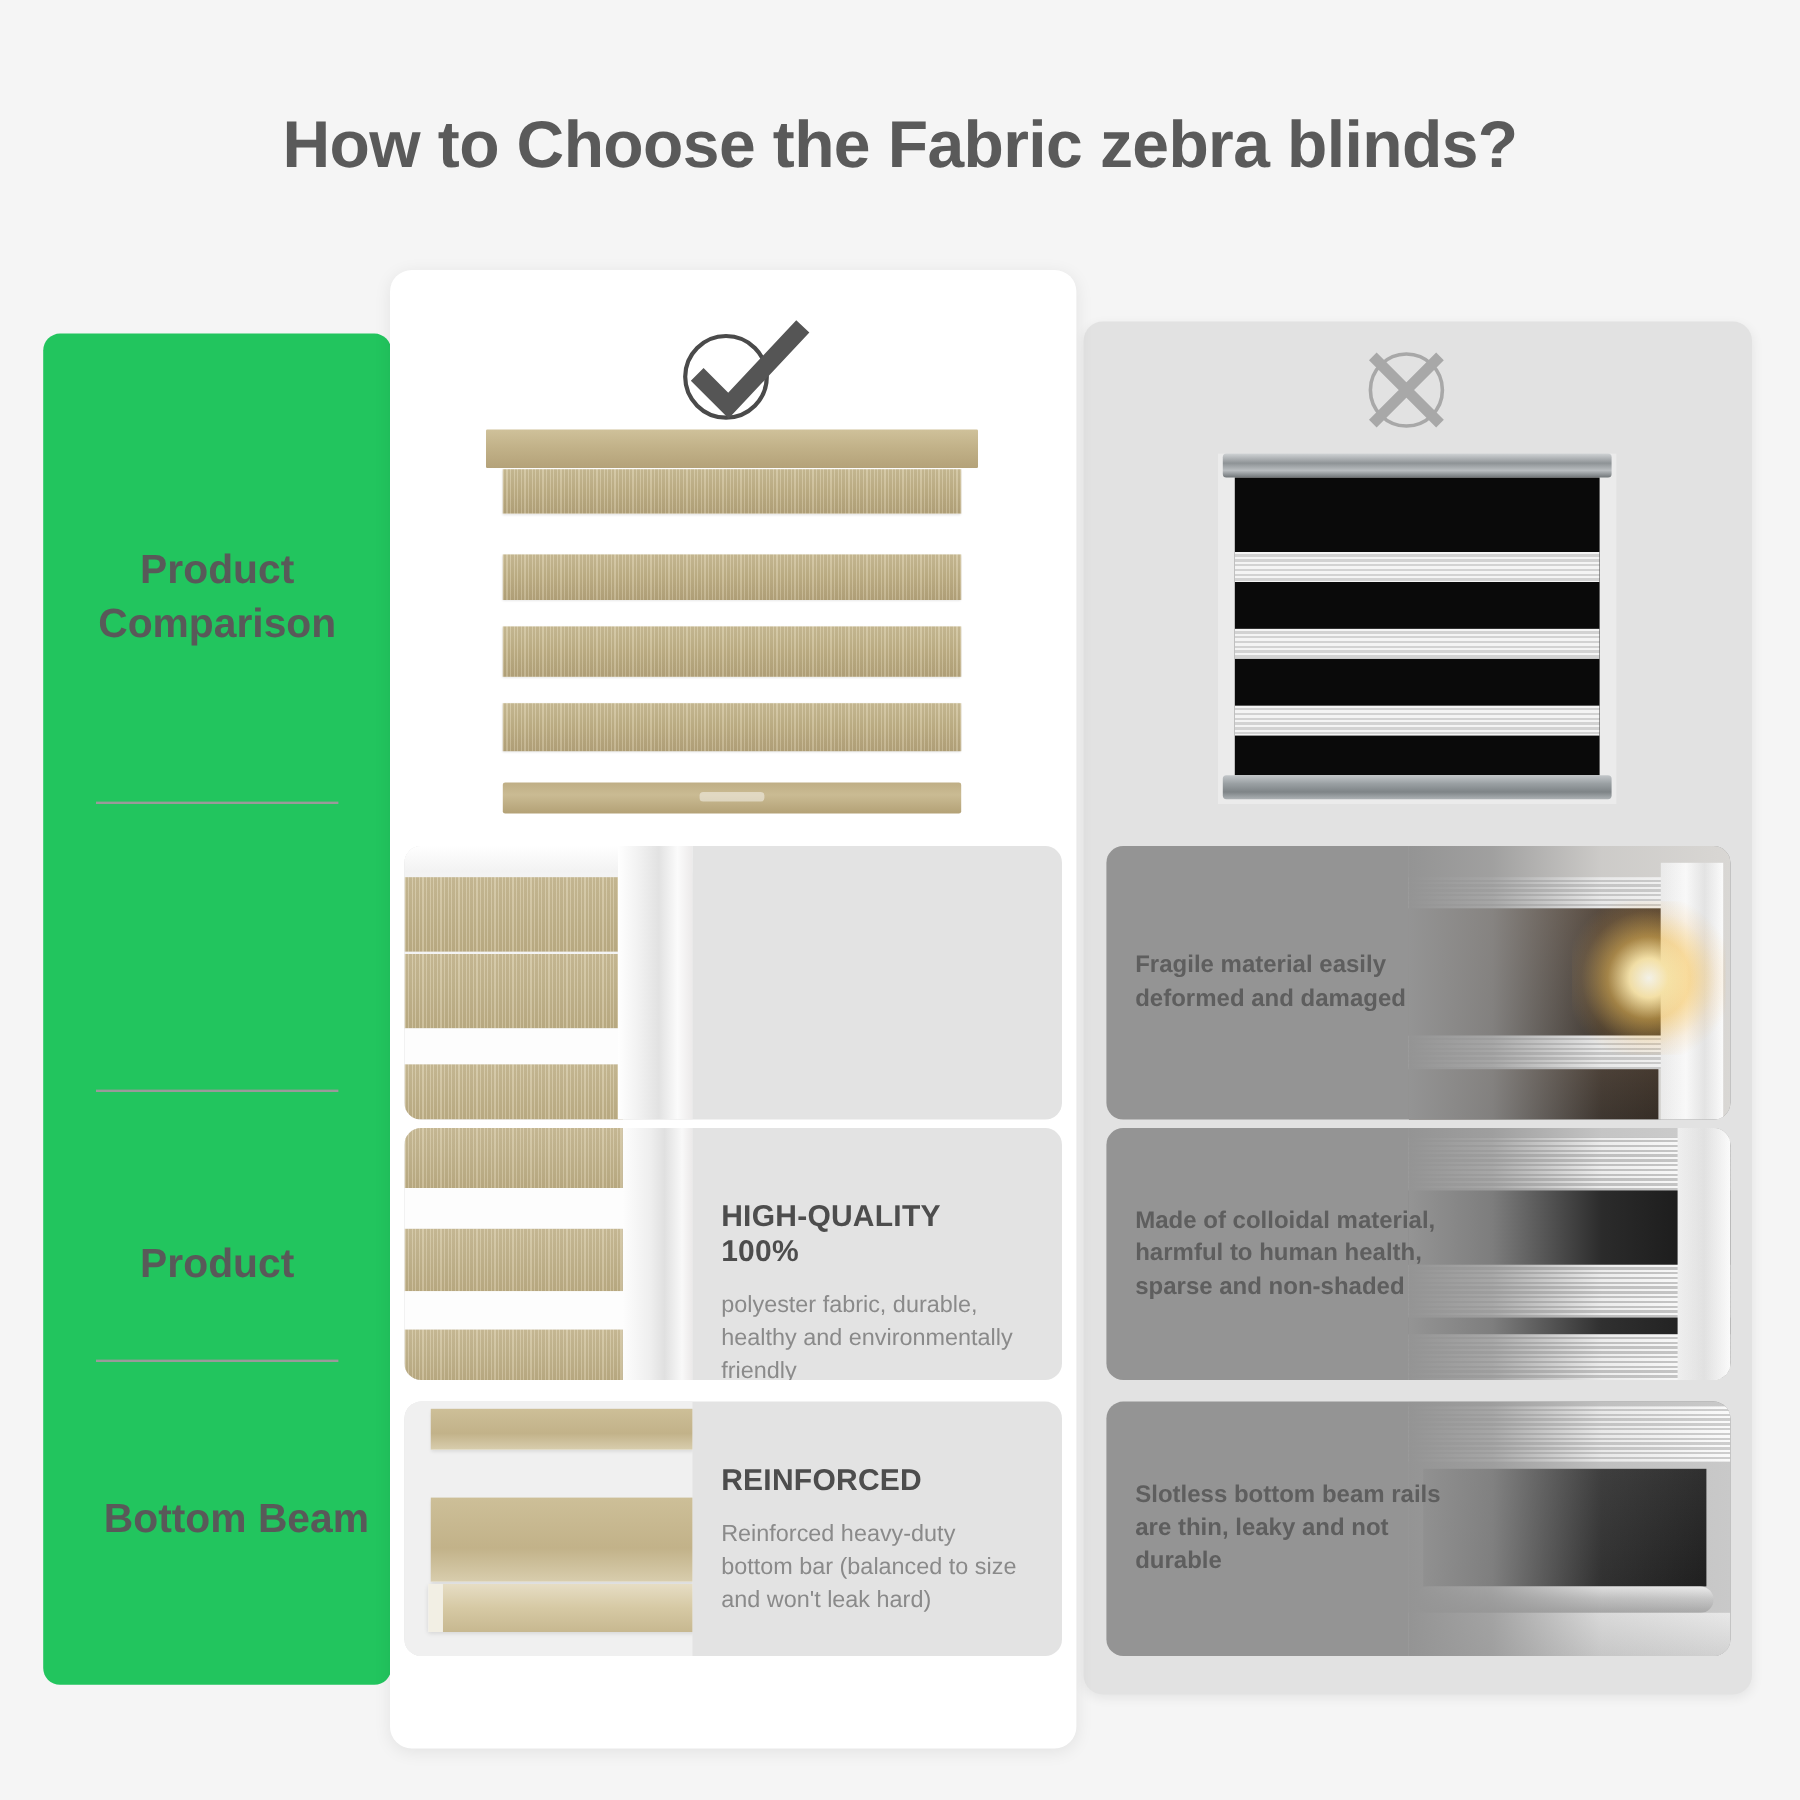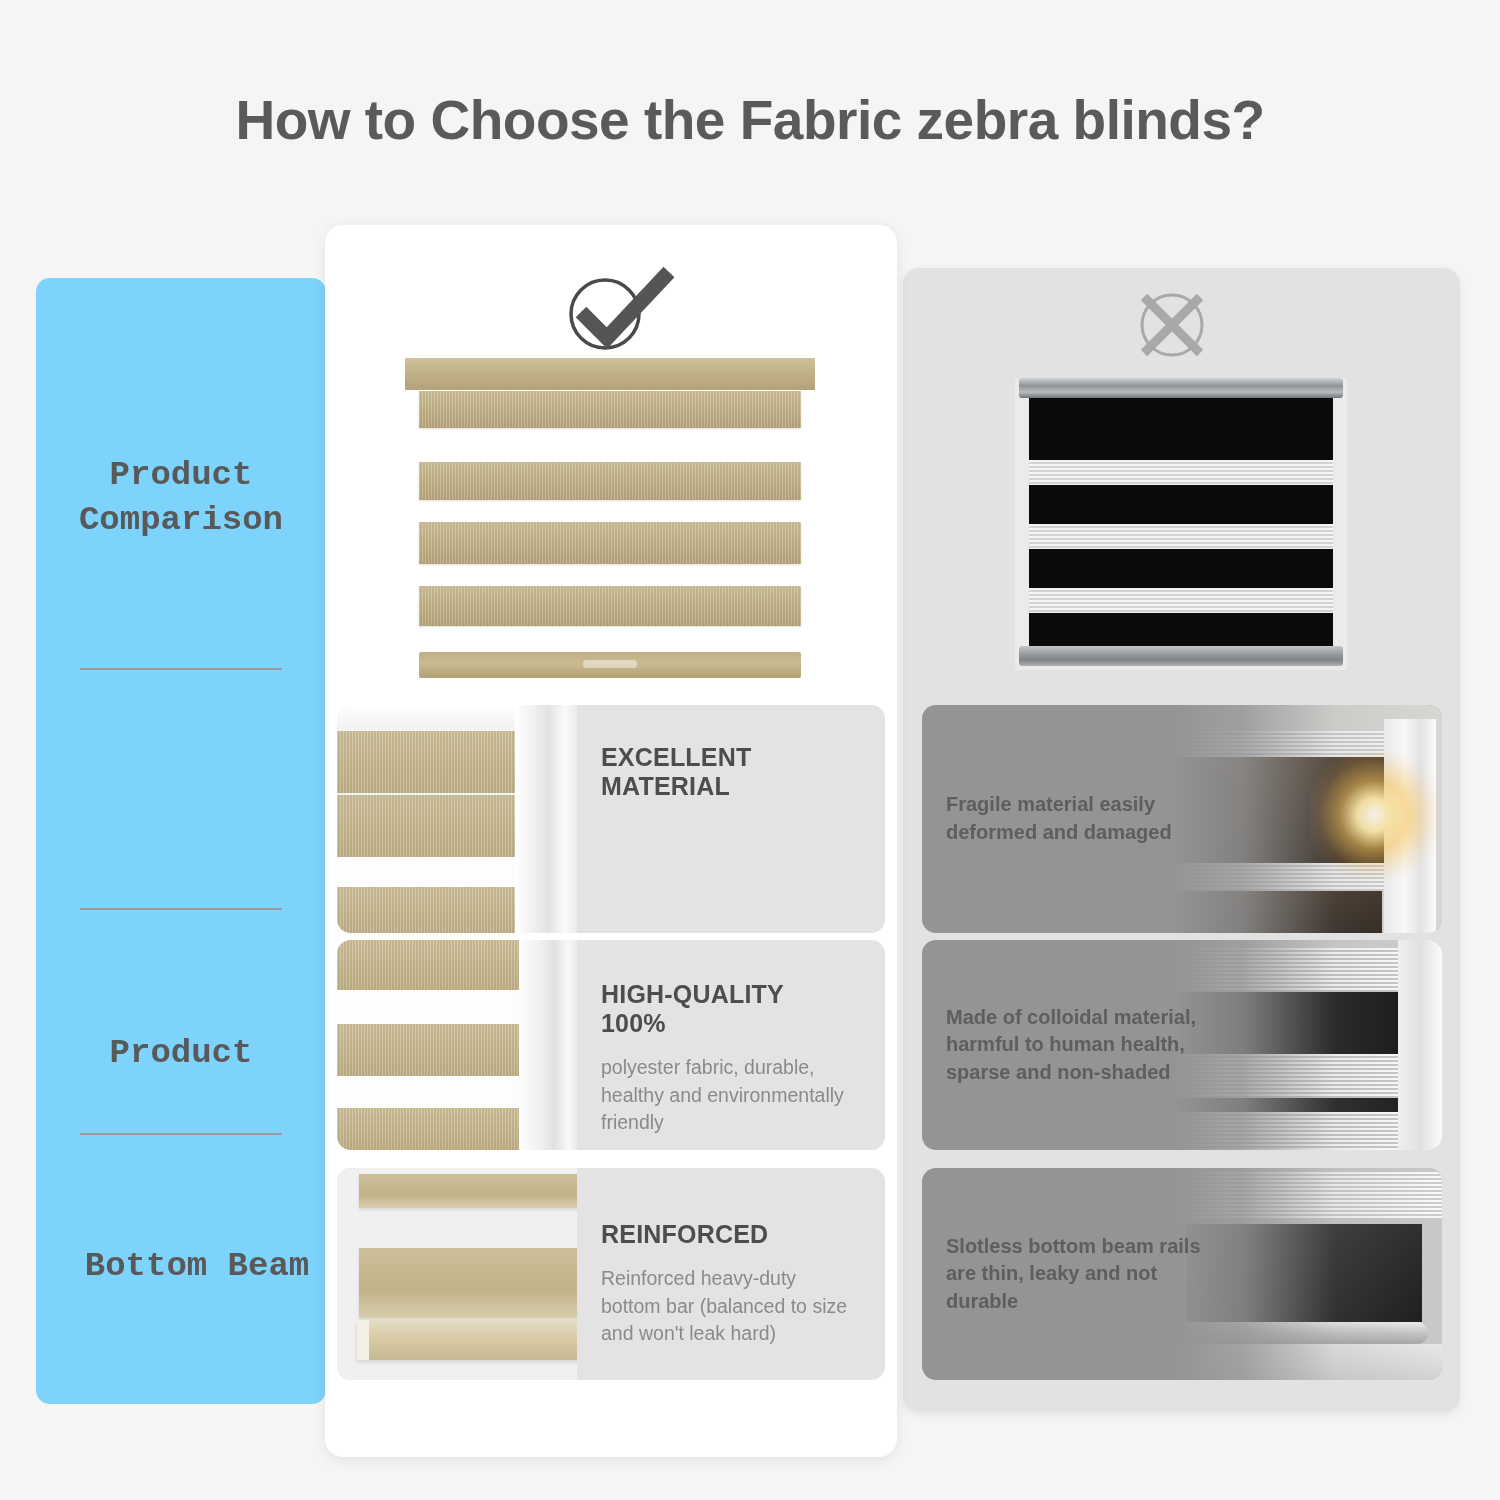--- a/index.html
+++ b/index.html
@@ -29,23 +29,22 @@
     font-weight: 700;
     letter-spacing: -0.5px;
     color: #5a5a5a;
   }
 
   
   .rail {
     position: absolute;
     left: 36px; top: 278px;
     width: 290px; height: 1126px;
-    background: #7dd3fc;
+    background: #22c55e;
     border-radius: 14px;
-    font-family: Liberation Mono, monospace;
   }
   .rail-row {
     position: absolute;
     left: 0; width: 290px;
     display: flex;
     align-items: center;
     justify-content: center;
     text-align: center;
     color: #595959;
     font-size: 34px;
@@ -204,21 +203,21 @@
     color: #4d4d4d;
     letter-spacing: 0.2px;
     margin-bottom: 16px;
   }
   .fg-desc {
     font-size: 19.5px;
     line-height: 1.42;
     color: #8a8a8a;
   }
   .fg3 .fg-text { padding-top: 52px; }
-  .fg2 .fg-text { padding-top: 40px; }
+  .fg2 .fg-text { padding-top: 60px; }
 
   
   .ph-a { position: absolute; inset: 0; background: #f3f3f3; }
   .ph-a .frame {
     position: absolute; right: 0; top: 0; width: 62px; height: 100%;
     background: linear-gradient(90deg,#ffffff 0%,#f0f0f0 30%,#e2e2e2 55%,#fbfbfb 80%,#eceaea 100%);
   }
   .ph-a .sill {
     position: absolute; left: 0; top: 0; width: 100%; height: 22px;
     background: linear-gradient(180deg,#ffffff 0%,#f2f2f2 100%);
@@ -434,21 +433,20 @@
       <div class="ph-a">
         <div class="sill"></div>
         <div class="bandb b1"></div>
         <div class="bandb b2"></div>
         <div class="white1"></div>
         <div class="bandb b3"></div>
         <div class="frame"></div>
       </div>
     </div>
     <div class="fg-text">
-      <div class="fg-title">EXCELLENT MATERIAL</div>
     </div>
   </div>
 
   <div class="feat-good fg2">
     <div class="fg-photo">
       <div class="ph-b">
         <div class="bandb c1"></div>
         <div class="w1"></div>
         <div class="bandb c2"></div>
         <div class="w2"></div>

